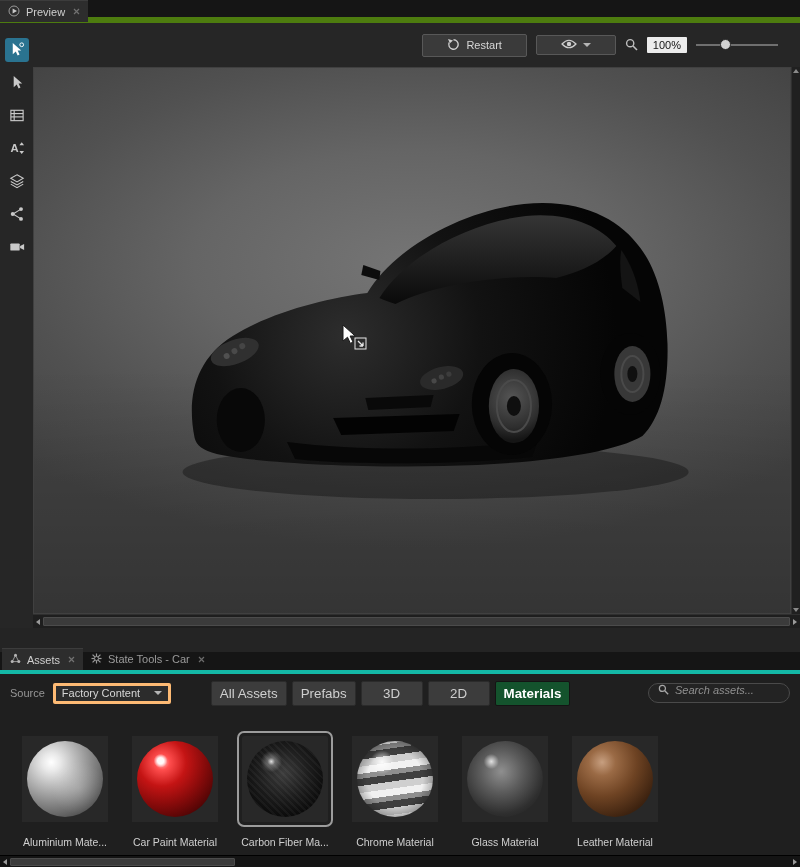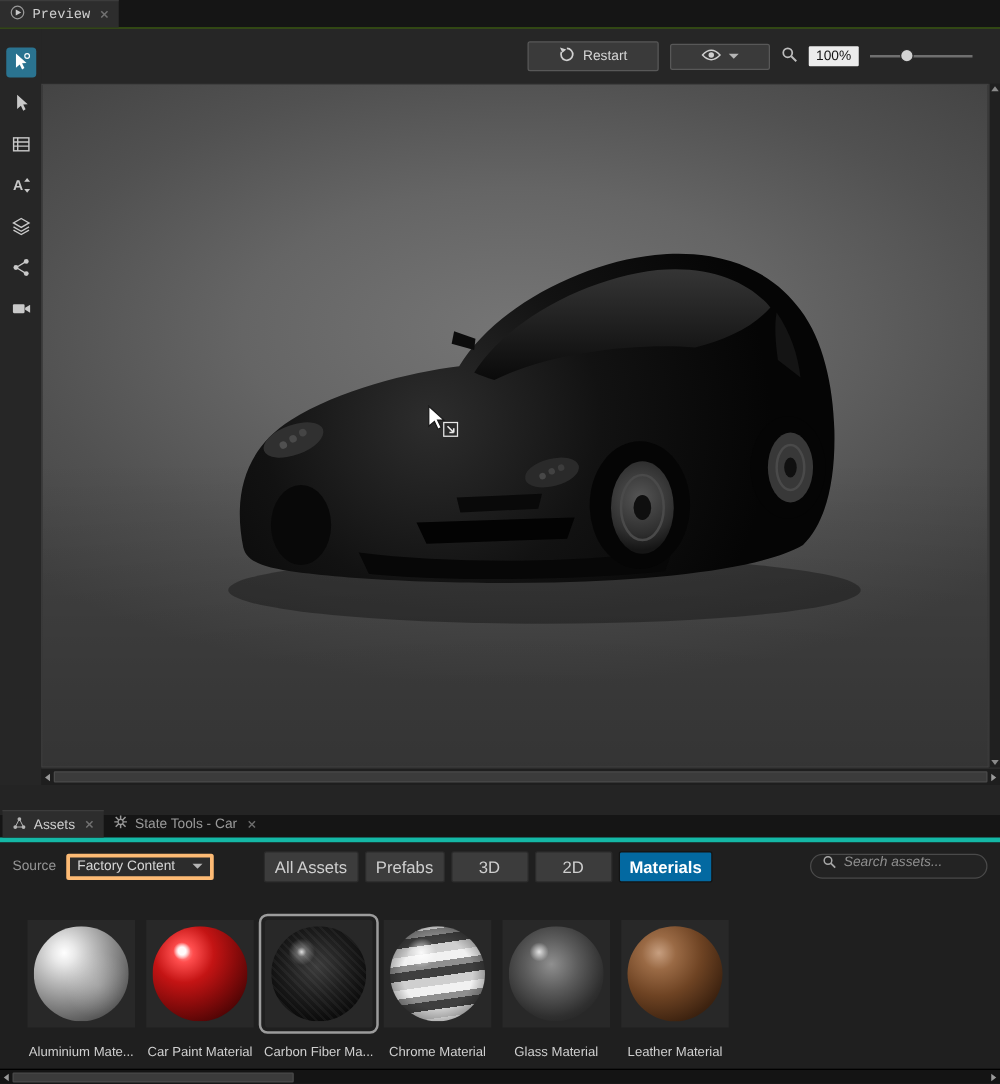--- a/index.html
+++ b/index.html
@@ -2,22 +2,22 @@
 <html><head>
 <meta charset="utf-8">
 <style>
   * { margin:0; padding:0; box-sizing:border-box; }
   html,body { width:800px; height:867px; overflow:hidden; background:#1b1b1b;
     font-family:"Liberation Sans", sans-serif; }
   .app { position:relative; width:800px; height:867px; display:flex; flex-direction:column;
     background:#232323; color:#d0d0d0; font-size:11px; }
 
   
-  .top-tabbar { height:23px; background:#151515; border-bottom:1px solid #4d7c0f;
-    display:flex; align-items:flex-end;font-family:Liberation Mono, monospace; }
+  .top-tabbar { height:23px; background:#151515; border-bottom:6px solid #4d7c0f;
+    display:flex; align-items:flex-start; }
   .tab { height:22px; display:flex; align-items:center; gap:6px; padding:0 8px;
     color:#cfcfcf; cursor:default; }
   .tab.active { background:#2d2d2d; border-top:1px solid #3c3c3c; }
   .tab-close { display:inline-flex; opacity:.7; margin-left:2px; }
 
   
   .preview-area { height:605px; display:flex; background:#262626; }
   .left-toolbar { width:33px; background:#262626; display:flex; flex-direction:column;
     align-items:center; padding-top:15px; gap:9px; }
   .tool-btn { width:24px; height:24px; display:flex; align-items:center; justify-content:center;
@@ -71,28 +71,28 @@
 
   .assets-toolbar { height:38px; display:flex; align-items:center; padding:0 10px; gap:8px;
     background:#1f1f1f; }
   .source-label { color:#969696; }
   .source-select { display:flex; align-items:center; justify-content:space-between;
     width:118px; height:21px; background:#2c2c2c; border:3px solid #fdba74;
     color:#d6d6d6; padding:0 6px; border-radius:2px; }
   .filters { display:flex; gap:5px; margin-left:32px; }
   .filter-btn { min-width:62px; text-align:center; padding:4px 8px; background:#3c3c3c;
     color:#cfcfcf; border:1px solid #2b2b2b; border-radius:2px; cursor:default; }
-  .filter-btn.active { background:#0369a1; color:#ffffff; font-weight:bold; border-color:#141414; }
+  .filter-btn.active { background:#14532d; color:#ffffff; font-weight:bold; border-color:#141414; }
   .search-box { margin-left:auto; width:142px; height:20px; display:flex; align-items:flex-start;
     gap:6px; background:#232323; border:1px solid #4a4a4a; border-radius:10px; padding:0 9px; }
   .search-box input { flex:1; min-width:0; background:transparent; border:none; outline:none;
     color:#cccccc; font-size:11px; font-style:italic; font-family:"Liberation Sans",sans-serif; }
   .search-box input::placeholder { color:#8f8f8f; font-style:italic; }
 
-  .asset-grid { display:flex; gap:9px; padding:24px 10px 0 22px; }
+  .asset-grid { display:flex; gap:24px; padding:24px 10px 0 22px; }
   .asset-card { width:86px; display:flex; flex-direction:column; align-items:center; }
   .thumb { width:86px; height:86px; background:#282828; display:flex; align-items:center;
     justify-content:center; }
   .asset-card.selected .thumb { outline:2px solid #9c9c9c; outline-offset:3px; border-radius:2px; }
   .asset-label { margin-top:14px; font-size:10.5px; color:#cfcfcf; white-space:nowrap; }
 
   .sphere { width:76px; height:76px; border-radius:50%; }
   .sphere-aluminium { background:
       radial-gradient(circle at 68% 62%, rgba(255,255,255,0.18) 0%, transparent 38%),
       radial-gradient(circle at 32% 28%, #ffffff 0%, #e9e9e9 12%, #bababa 32%, #8d8d8d 52%, #5d5d5d 74%, #343434 94%); }

